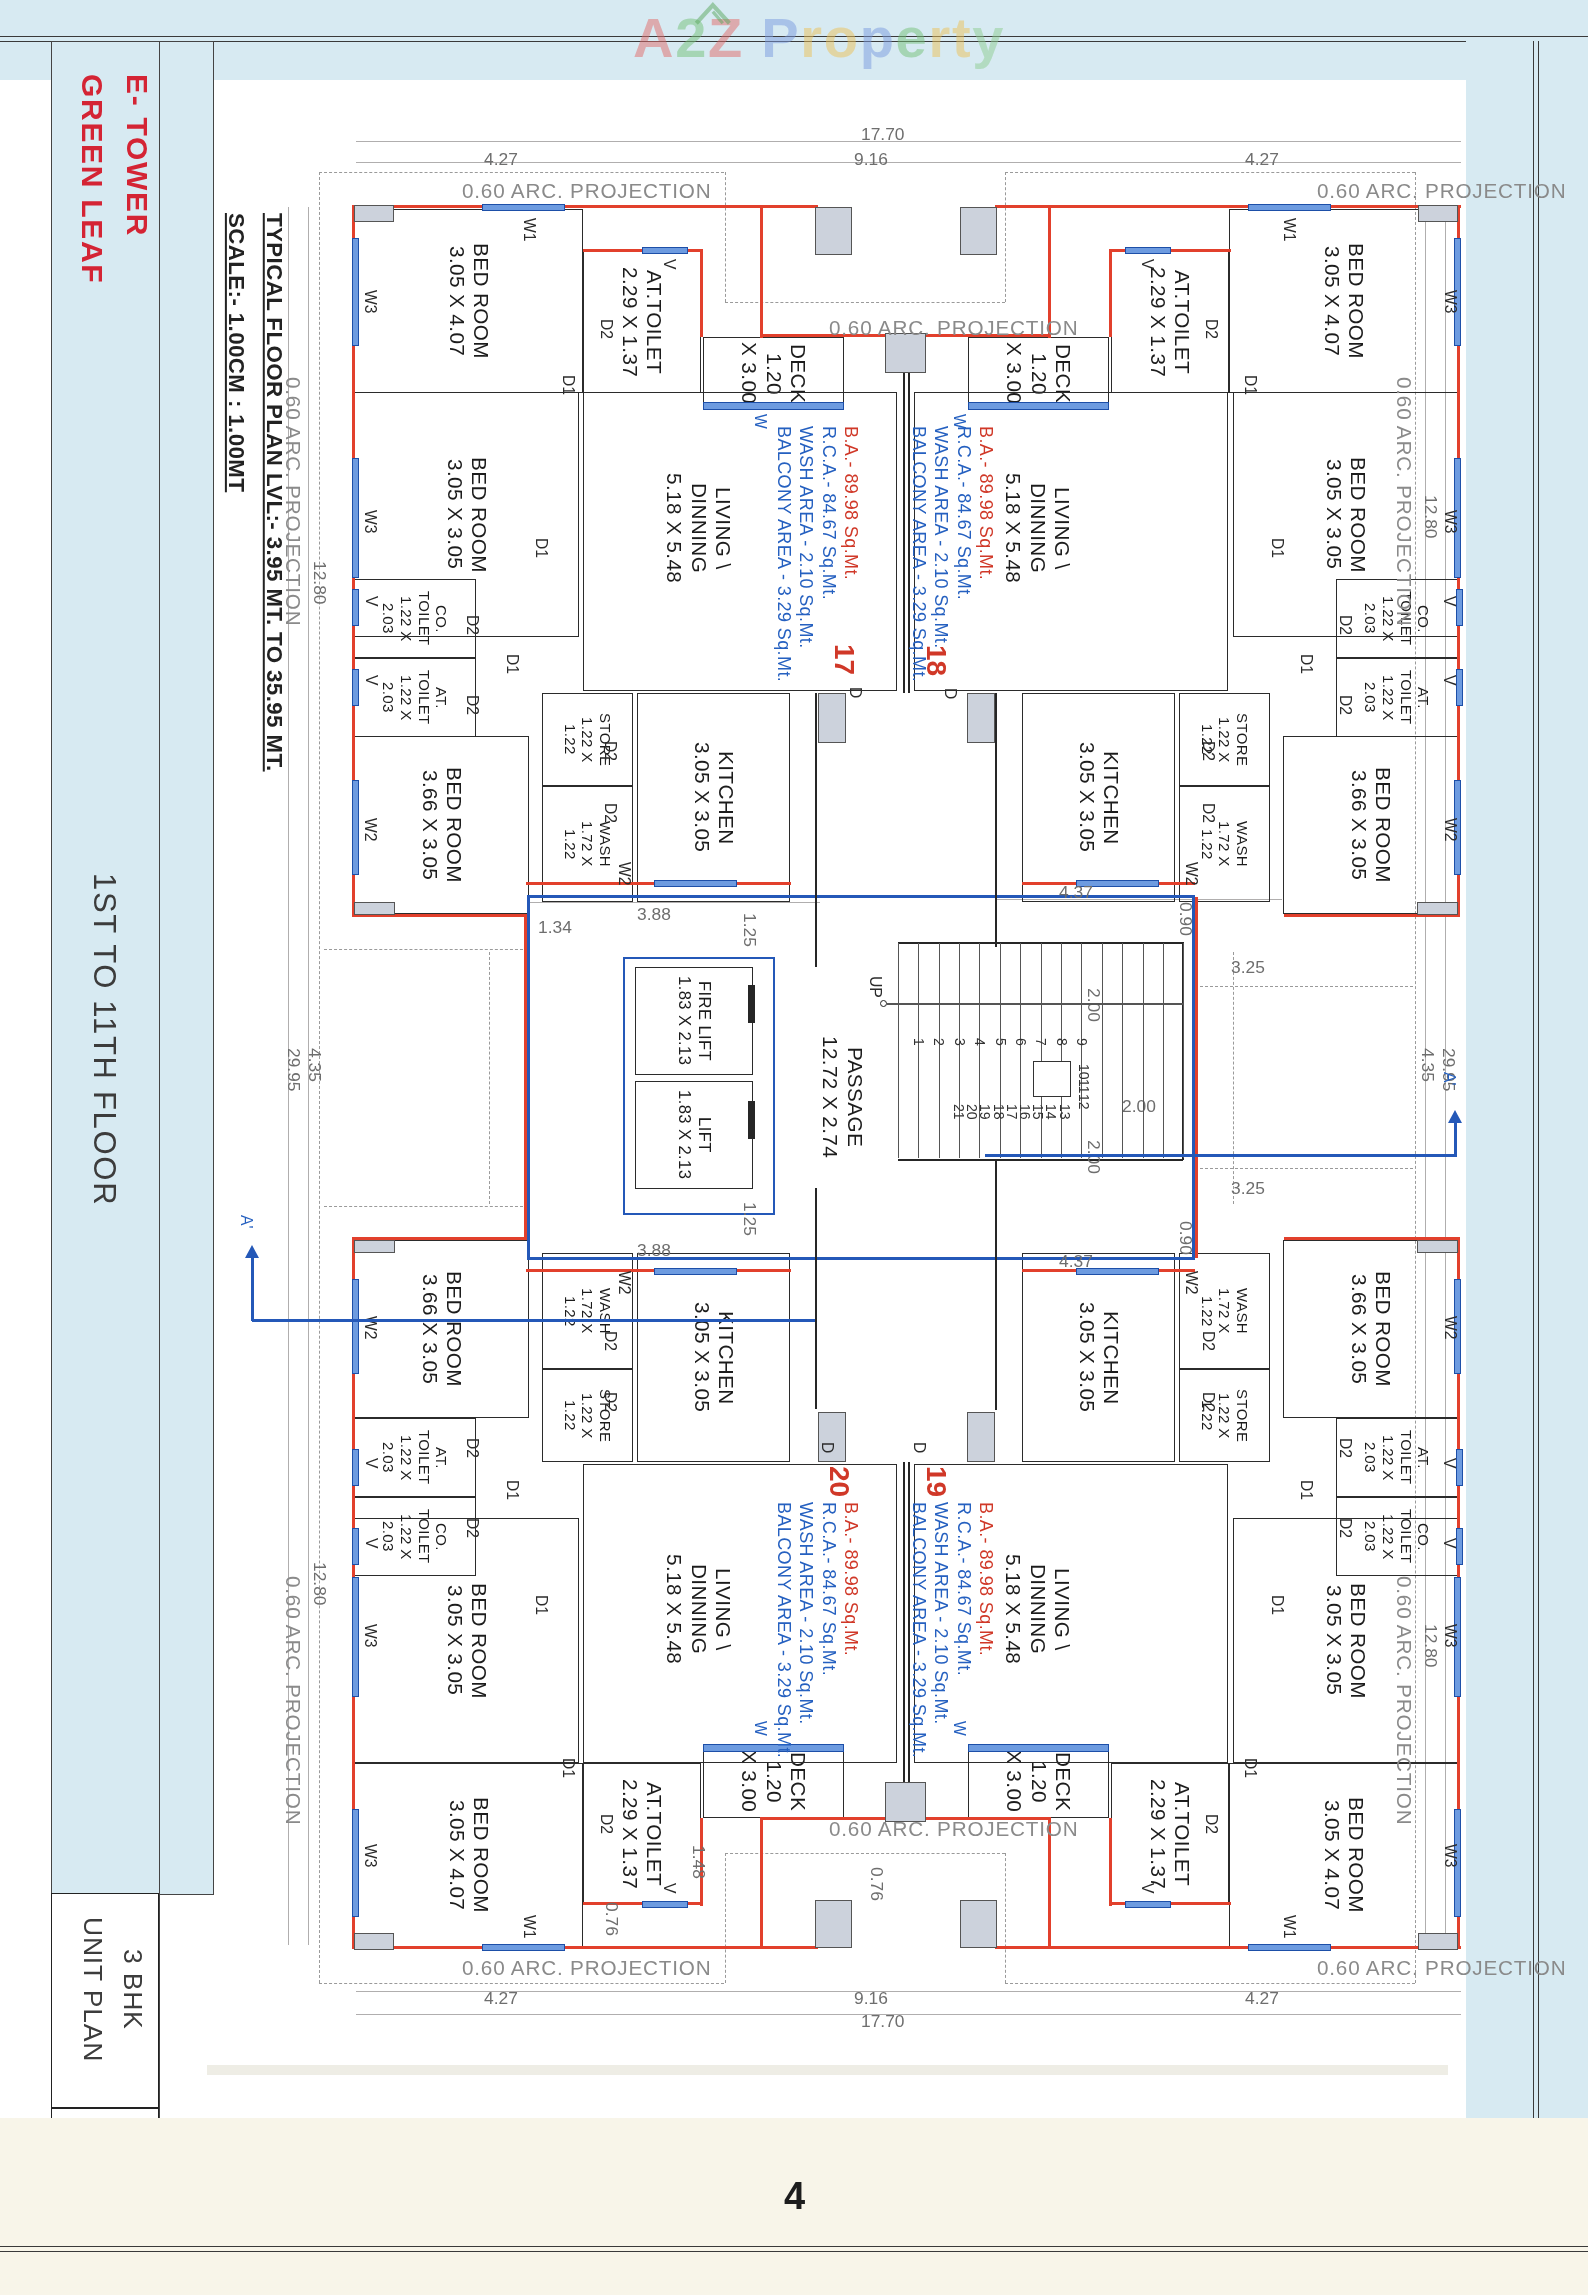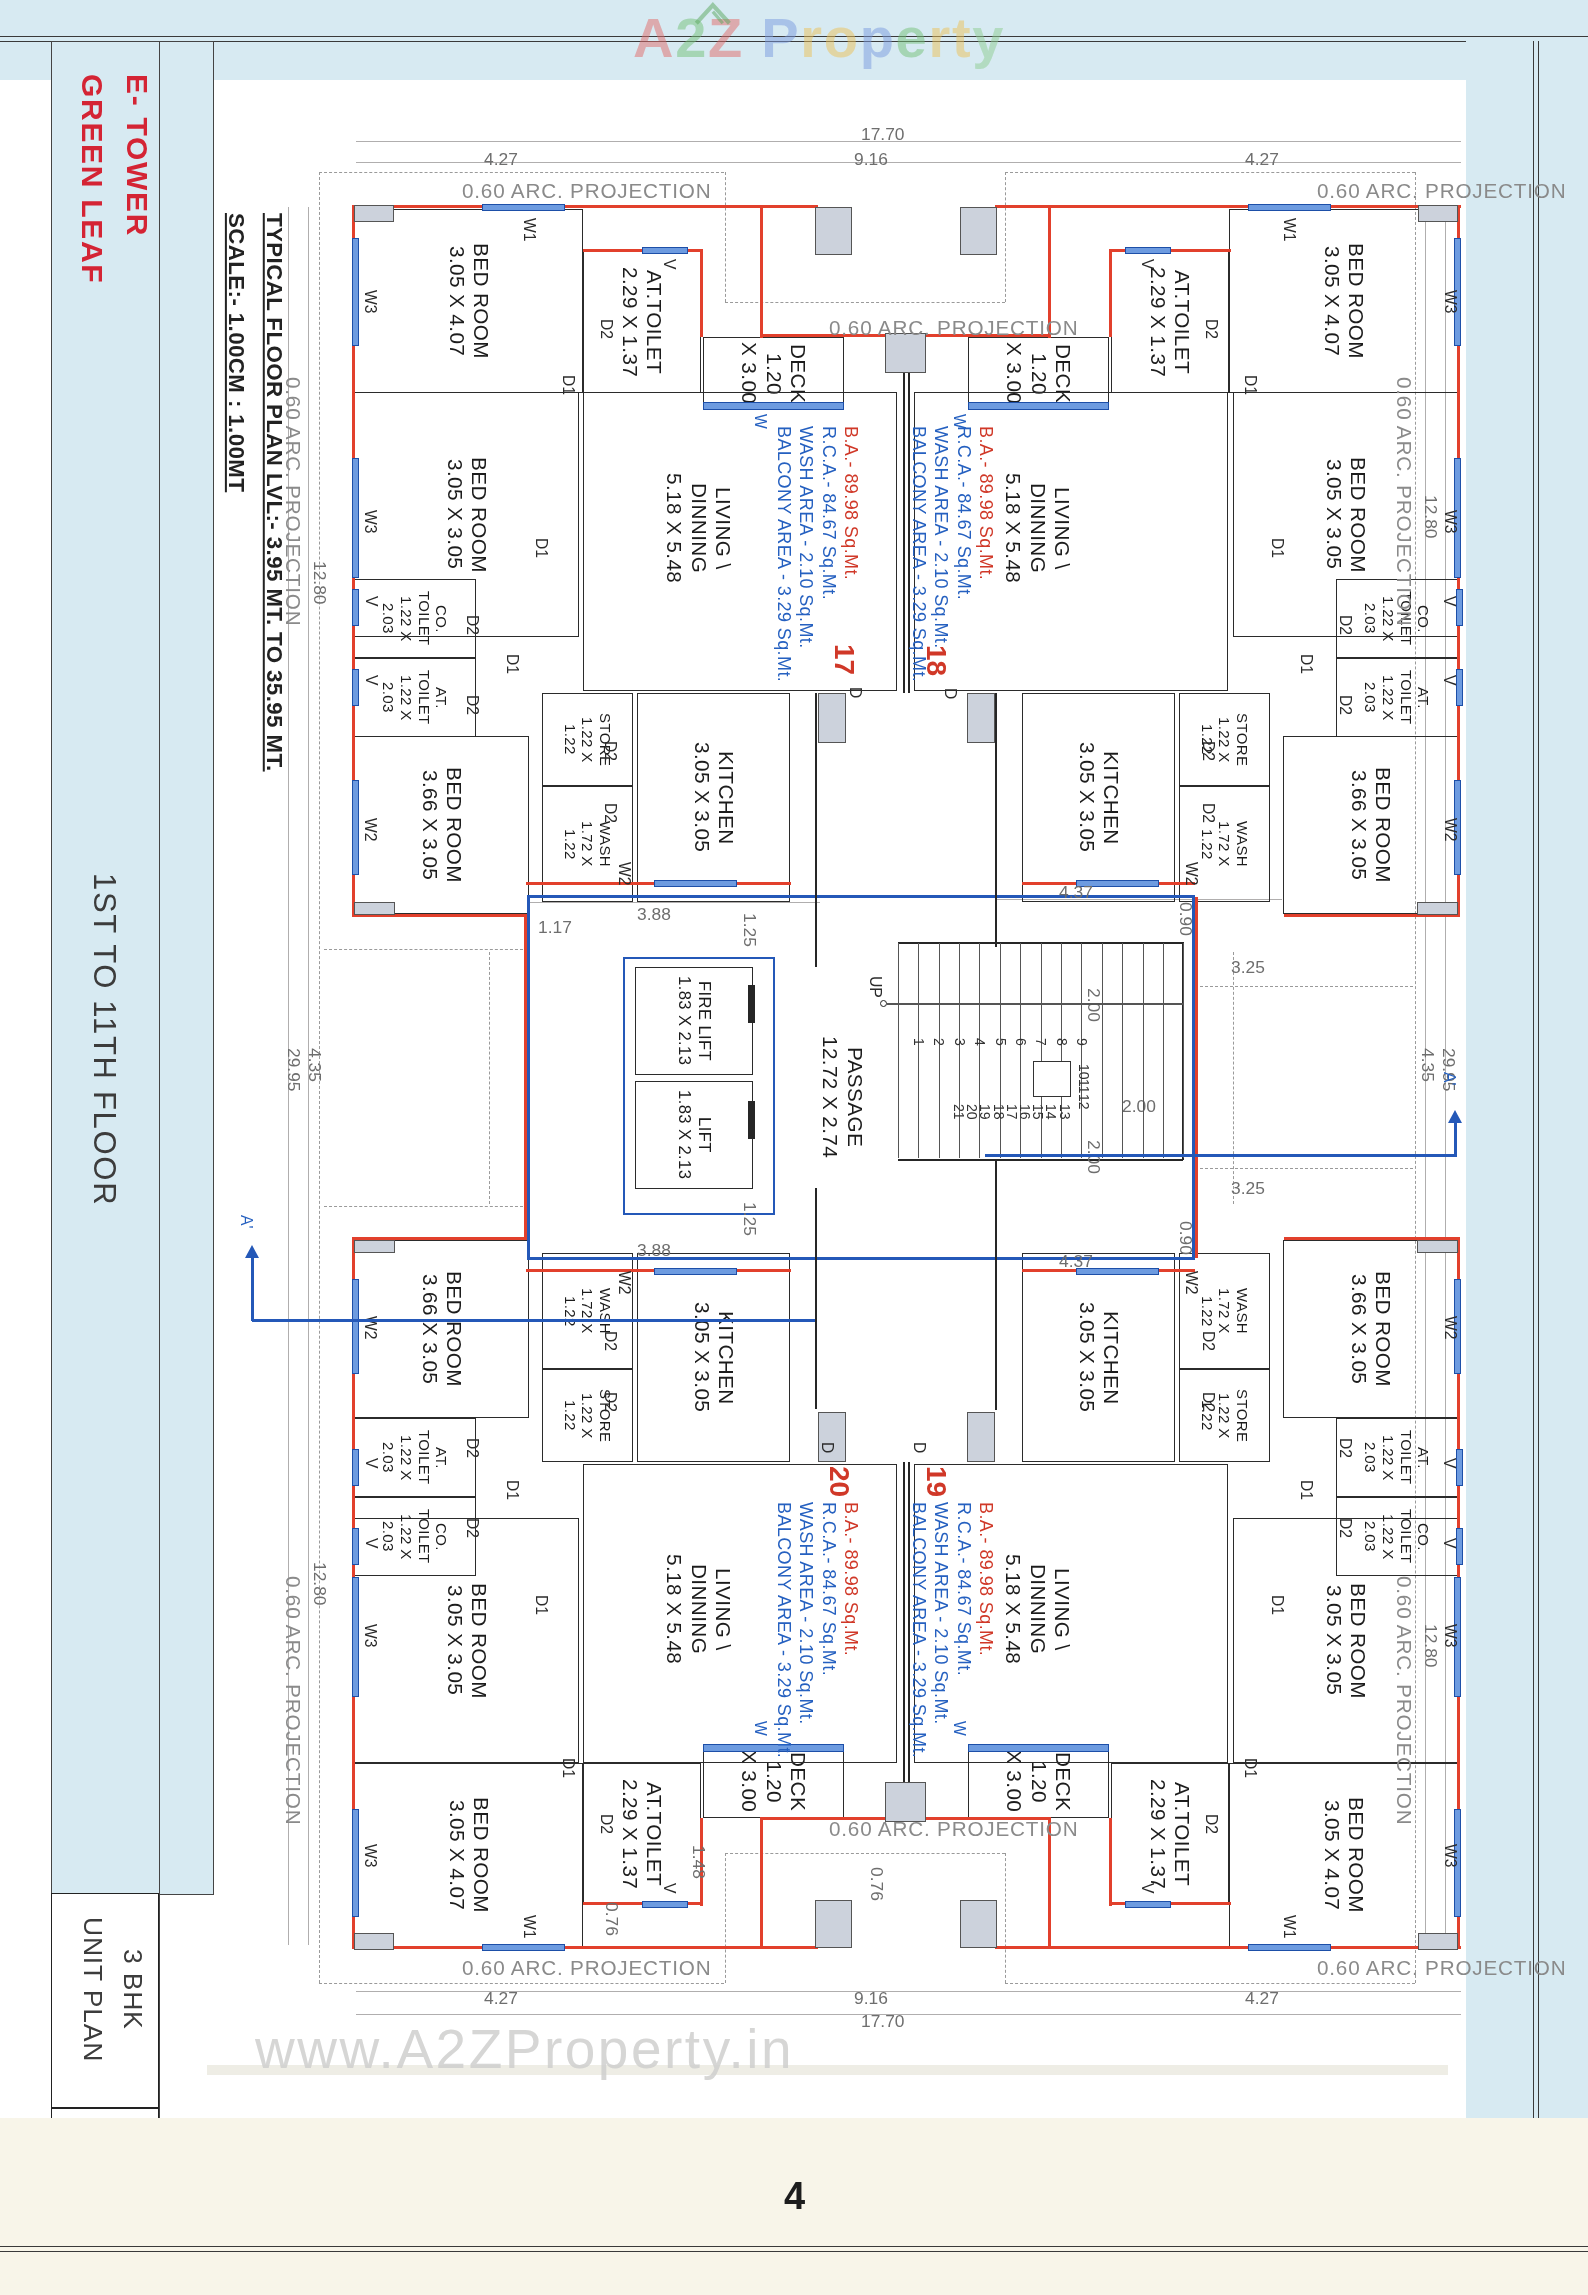--- a/index.html
+++ b/index.html
@@ -446,21 +446,21 @@
       <div class="abs pillar" style="left: 885px; top: 1782px; width: 41px; height: 40px;"></div>
       <div class="abs pillar" style="left: 354px; top: 1933px; width: 40px; height: 16.6px;"></div>
       <div class="abs pillar" style="left: 815px; top: 1900px; width: 37px; height: 48px;"></div>
       <div class="abs pillar" style="left: 960px; top: 1900px; width: 37px; height: 48px;"></div>
       <div class="abs pillar" style="left: 1418px; top: 1933px; width: 40px; height: 16.6px;"></div>
       <div class="abs dim" style="left: 861px; top: 124px;">17.70</div>
       <div class="abs dim" style="left: 484px; top: 149px;">4.27</div>
       <div class="abs dim" style="left: 854px; top: 149px;">9.16</div>
       <div class="abs dim" style="left: 1245px; top: 149px;">4.27</div>
       <div class="abs dim" style="left: 637px; top: 904px;">3.88</div>
-      <div class="abs dim" style="left: 538px; top: 917px;">1.17</div>
+      <div class="abs dim" style="left: 538px; top: 917px;">1.34</div>
       <div class="abs dim vtext" style="left: 739px; top: 913px;">1.25</div>
       <div class="abs dim" style="left: 1059px; top: 882px;">4.37</div>
       <div class="abs dim vtext" style="left: 1175px; top: 902px;">0.90</div>
       <div class="abs dim" style="left: 1231px; top: 957px;">3.25</div>
       <div class="abs dim vtext" style="left: 1083px; top: 988px;">2.00</div>
       <div class="abs dim" style="left: 1122px; top: 1096px;">2.00</div>
       <div class="abs dim vtext" style="left: 1083px; top: 1140px;">2.00</div>
       <div class="abs dim" style="left: 637px; top: 1240px;">3.88</div>
       <div class="abs dim vtext" style="left: 739px; top: 1202px;">1.25</div>
       <div class="abs dim" style="left: 1059px; top: 1251px;">4.37</div>
@@ -636,17 +636,16 @@
       <div class="abs tri-up" style="left: 245px; top: 1245px; width: 0px; height: 0px;"></div>
       <div class="abs mark blu vtext" style="left: 237px; top: 1215px;">A'</div>
       <div class="abs bl" style="left: 985px; top: 1154px; width: 472px; height: 2.5px;"></div>
       <div class="abs bl" style="left: 1454px; top: 1116px; width: 2.5px; height: 40px;"></div>
       <div class="abs tri-up" style="left: 1448px; top: 1110px; width: 0px; height: 0px;"></div>
       <div class="abs mark blu vtext" style="left: 1440px; top: 1072px;">A'</div>
     </div>
 
   <div class="abs" style="left:207px;top:2065px;width:1241px;height:10px;background:#e7e5da;opacity:.7"></div>
   <div class="abs" style="left:0;top:2118px;width:1589px;height:177px;background:#f8f5e9"></div>
-  <div class="abs wm" style="left:255px;top:2017px">www.A2ZProperty.in</div>
   <div class="abs pgnum" style="left:784px;top:2175px">4</div>
   <div class="abs dbl" style="left:0;top:2246px;width:1589px"></div>
 </div>
 
 
 </body></html>

